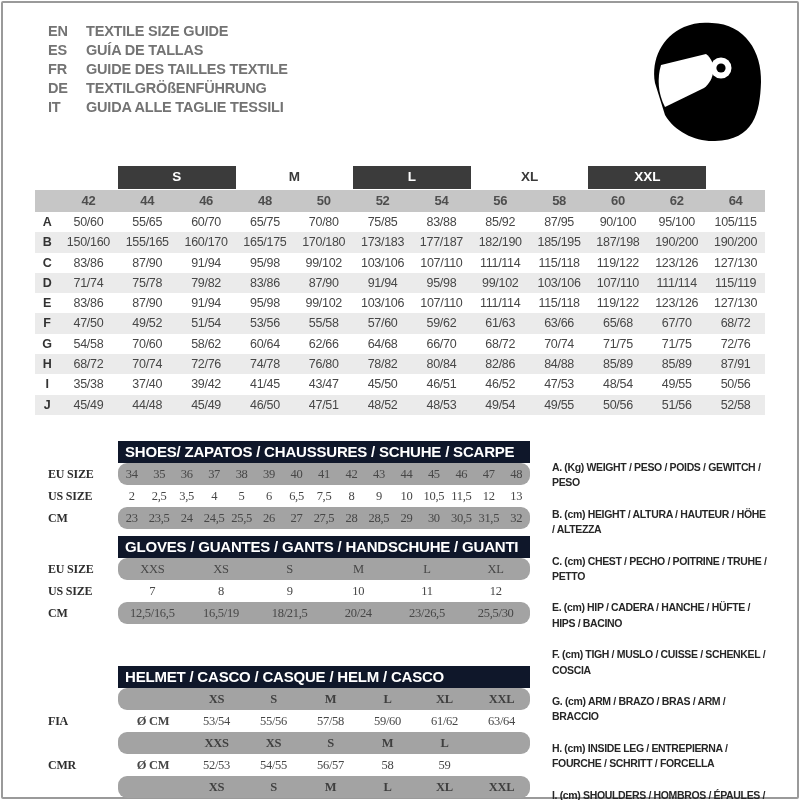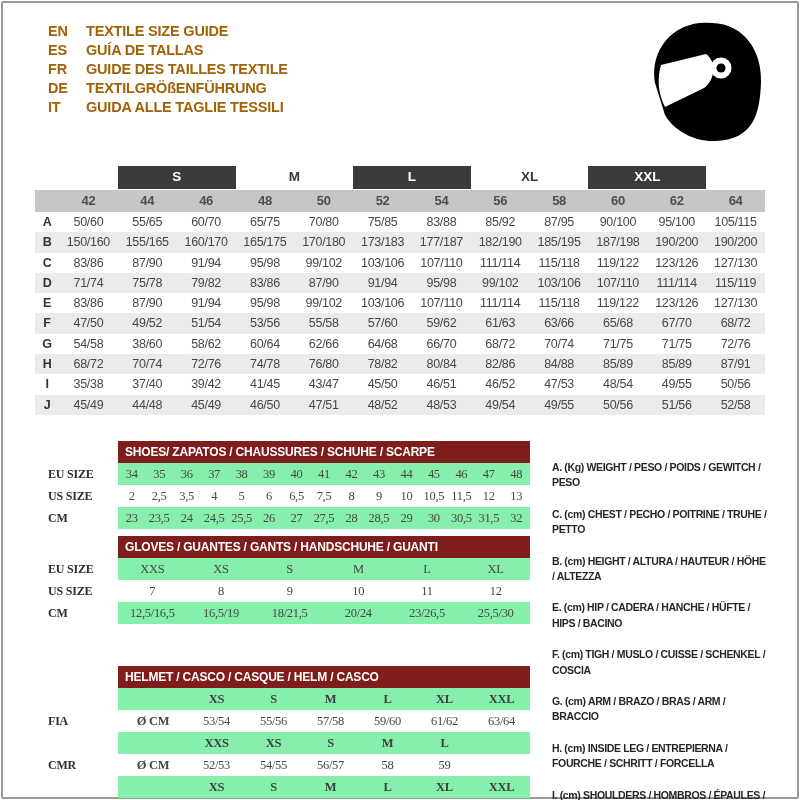--- a/index.html
+++ b/index.html
@@ -2,21 +2,21 @@
 <html><head>
 <meta charset="utf-8">
 <style>
   html,body { margin:0; padding:0; background:#ffffff; }
   body { width:800px; height:800px; font-family:"Liberation Sans", sans-serif; }
   .page { position:relative; width:800px; height:800px; overflow:hidden; color:#3c3c3c; background:#fff; }
   .frame { position:absolute; inset:1px; border:2px solid #9a9a9a; border-radius:2px; pointer-events:none; }
 
   
   .languages { position:absolute; left:48px; top:22px; }
-  .lang-row { display:flex; font-weight:bold; font-size:14.5px; line-height:19px; color:#a16207; letter-spacing:-0.2px; }
+  .lang-row { display:flex; font-weight:bold; font-size:14.5px; line-height:19px; color:#737373; letter-spacing:-0.2px; }
   .lang-code { width:38px; }
 
   
   .helmet-svg { position:absolute; left:646px; top:20px; }
 
   
   #size-table { position:absolute; left:35px; top:166px; width:730px; }
   .st-row { display:grid; grid-template-columns:24px repeat(12,1fr); }
   .span2 { grid-column:span 2; }
   .st-group-row { height:23px; margin-bottom:1px; }
@@ -27,25 +27,25 @@
   .st-data-row { height:20.3px; }
   .st-data-row.stripe { background:#ebebeb; }
   .cell { text-align:center; line-height:20.3px; font-size:12.5px; color:#474747; letter-spacing:-0.3px; white-space:nowrap; overflow:visible; }
   .letter { font-weight:bold; color:#333333; }
 
   
   .section { position:absolute; left:48px; width:482px; }
   #shoes-sec { top:441px; }
   #gloves-sec { top:536px; }
   #helmet-sec { top:666px; }
-  .bar { margin-left:70px; height:22px; background:#7f1d1d; color:#ffffff; font-weight:bold; font-size:12px; line-height:22px; padding-left:7px; box-sizing:border-box; letter-spacing:-0.2px; white-space:nowrap; }
+  .bar { margin-left:70px; height:22px; background:#0f172a; color:#ffffff; font-weight:bold; font-size:15px; line-height:22px; padding-left:7px; box-sizing:border-box; letter-spacing:-0.2px; white-space:nowrap; }
   .sec-row { display:flex; height:22px;font-family:Liberation Serif, serif; }
   .sec-label { width:70px; font-weight:bold; font-size:12px; line-height:22px; color:#2e2e2e; letter-spacing:-0.2px; }
   .sec-cells { flex:1; display:grid; }
-  .sec-cells.gray { background:#86efac; }
+  .sec-cells.gray { background:#a3a3a3;border-radius:9px; }
   .cols15 { grid-template-columns:repeat(15,1fr); }
   .cols6  { grid-template-columns:repeat(6,1fr); }
   .colsHel { grid-template-columns:70px repeat(6,1fr); }
   .sec-cells .cell { line-height:22px; font-size:12.5px; }
   .sec-cells .unit { font-weight:bold; }
   .sec-cells .hsize { font-weight:bold; color:#3f3f3f; }
 
   
   .legend { position:absolute; left:536px; top:444px; width:250px; font-size:10.5px; font-weight:bold; line-height:15.4px; color:#262626; letter-spacing:-0.35px; }
   .legend-item { margin:16px; }
@@ -197,21 +197,21 @@
         <div class="cell">59/62</div>
         <div class="cell">61/63</div>
         <div class="cell">63/66</div>
         <div class="cell">65/68</div>
         <div class="cell">67/70</div>
         <div class="cell">68/72</div>
       </div>
       <div class="st-row st-data-row">
         <div class="cell letter">G</div>
         <div class="cell">54/58</div>
-        <div class="cell">38/60</div>
+        <div class="cell">70/60</div>
         <div class="cell">58/62</div>
         <div class="cell">60/64</div>
         <div class="cell">62/66</div>
         <div class="cell">64/68</div>
         <div class="cell">66/70</div>
         <div class="cell">68/72</div>
         <div class="cell">70/74</div>
         <div class="cell">71/75</div>
         <div class="cell">71/75</div>
         <div class="cell">72/76</div>
@@ -441,22 +441,22 @@
             <div class="cell">59</div>
             <div class="cell">60</div>
             <div class="cell">61</div>
           </div>
         </div>
       </div>
   </div>
 
   <div class="legend" id="legend">
       <div class="legend-item">A. (Kg) WEIGHT / PESO / POIDS / GEWITCH / PESO</div>
+      <div class="legend-item">B. (cm) HEIGHT / ALTURA / HAUTEUR / HÖHE / ALTEZZA</div>
       <div class="legend-item">C. (cm) CHEST / PECHO / POITRINE / TRUHE / PETTO</div>
-      <div class="legend-item">B. (cm) HEIGHT / ALTURA / HAUTEUR / HÖHE / ALTEZZA</div>
       <div class="legend-item">E. (cm) HIP / CADERA / HANCHE / HÜFTE / HIPS / BACINO</div>
       <div class="legend-item">F. (cm) TIGH / MUSLO / CUISSE / SCHENKEL / COSCIA</div>
       <div class="legend-item">G. (cm) ARM / BRAZO / BRAS / ARM / BRACCIO</div>
       <div class="legend-item">H. (cm) INSIDE LEG / ENTREPIERNA / FOURCHE / SCHRITT / FORCELLA</div>
       <div class="legend-item">I. (cm) SHOULDERS / HOMBROS / ÉPAULES / SCHULTERN / SPALLE</div>
       <div class="legend-item">J. (cm) BACK / ESPALDA / DOS / ZURÜCK / INDIETRO</div>
     </div>
 </div>
 
 </body></html>

